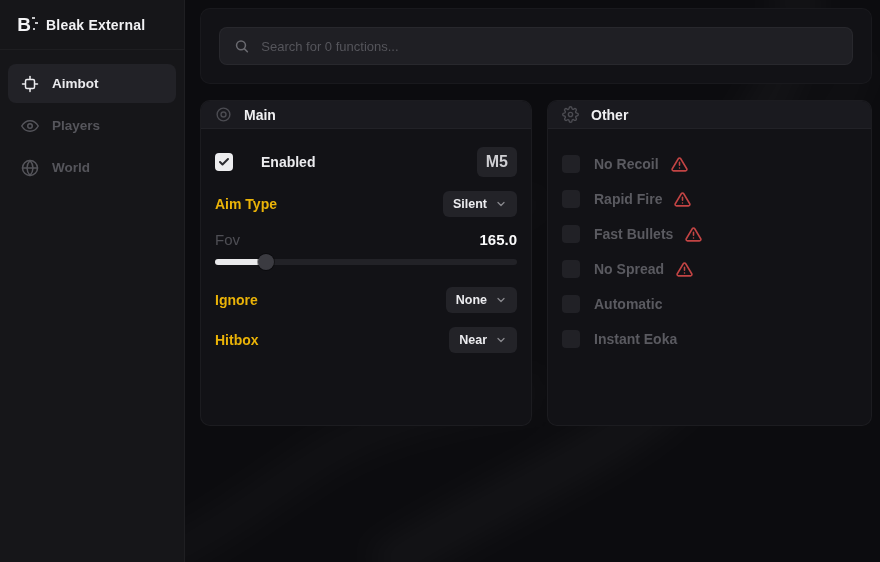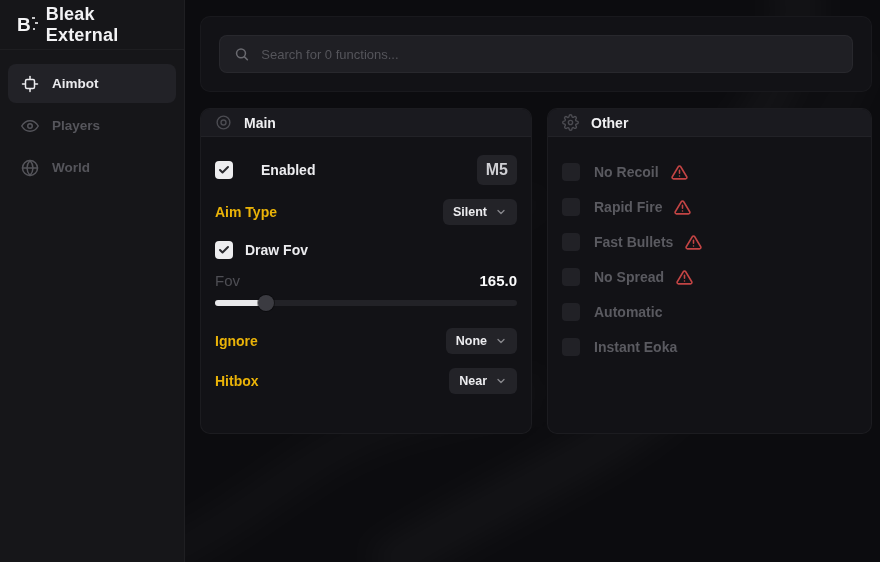--- a/index.html
+++ b/index.html
@@ -25,33 +25,33 @@
   }
   .logo-mark { position:relative; width:22px; height:22px; display:flex; align-items:center; justify-content:center; }
   .logo-letter { font-size:19px; font-weight:bold; color:#f4f4f6; line-height:1; }
   .logo-glitch { position:absolute; right:-3px; top:2px; width:6px; height:16px;
     background:
       linear-gradient(#f4f4f6,#f4f4f6) 0 1px/3px 2px no-repeat,
       linear-gradient(#f4f4f6,#f4f4f6) 3px 6px/3px 2px no-repeat,
       linear-gradient(#f4f4f6,#f4f4f6) 1px 12px/2px 2px no-repeat;
     opacity:.8;
   }
-  .app-title { font-size:18px; font-weight:bold; color:#f2f2f4; letter-spacing:.2px; }
+  .app-title { font-size:14px; font-weight:bold; color:#f2f2f4; letter-spacing:.2px; }
   .nav { padding:14px 8px; display:flex; flex-direction:column; gap:3px; }
   .nav-item {
     display:flex; align-items:center; gap:13px;
     height:39px; padding:0 13px; border-radius:8px;
     color:#55555b; font-size:13.5px; font-weight:bold; cursor:pointer;
   }
   .nav-item.active { background:#222227; color:#ebebee; }
   .nav-item svg { flex:0 0 auto; }
   
   .content {
     position:absolute; left:185px; top:0; right:0; bottom:0;
-    padding:16px 8px 0 15px; z-index:1;
+    padding:8px 8px 0 15px; z-index:1;
   }
   .search-wrap {
     background:#121216; border:1px solid rgba(255,255,255,0.03);
     border-radius:10px; padding:18px; margin-bottom:16px;
   }
   .search-box {
     display:flex; align-items:center; gap:12px;
     background:#1f1f24; border:1px solid rgba(255,255,255,0.045);
     border-radius:8px; height:38px; padding:0 14px;
   }
@@ -218,28 +218,20 @@
           <span class="dropdown">
             <span class="dd-val">Silent</span>
             <span class="dd-chev">
               <svg width="12" height="12" viewBox="0 0 24 24" fill="none" stroke="currentColor" stroke-width="2.6" stroke-linecap="round" stroke-linejoin="round">
                   <polyline points="6 9 12 15 18 9"></polyline>
                 </svg>
             </span>
           </span>
         </div>
 
-        <div class="row check-row" style="margin-top:16px;">
-          <span class="checkbox">
-            <svg width="12" height="12" viewBox="0 0 24 24" fill="none" stroke="#2b2b30" stroke-width="4" stroke-linecap="round" stroke-linejoin="round">
-              <polyline points="20 6 9 17 4 12"></polyline>
-            </svg>
-          </span>
-          <span class="lbl">Draw Fov</span>
-        </div>
 
         <div class="row space slider-label-row">
           <span class="dim-label">Fov</span>
           <span class="slider-value">165.0</span>
         </div>
         <div class="slider">
           <div class="slider-track"></div>
           <div class="slider-fill" style="width: 17%;"></div>
           <div class="slider-handle" style="left: calc(17% - 8px);"></div>
         </div>

